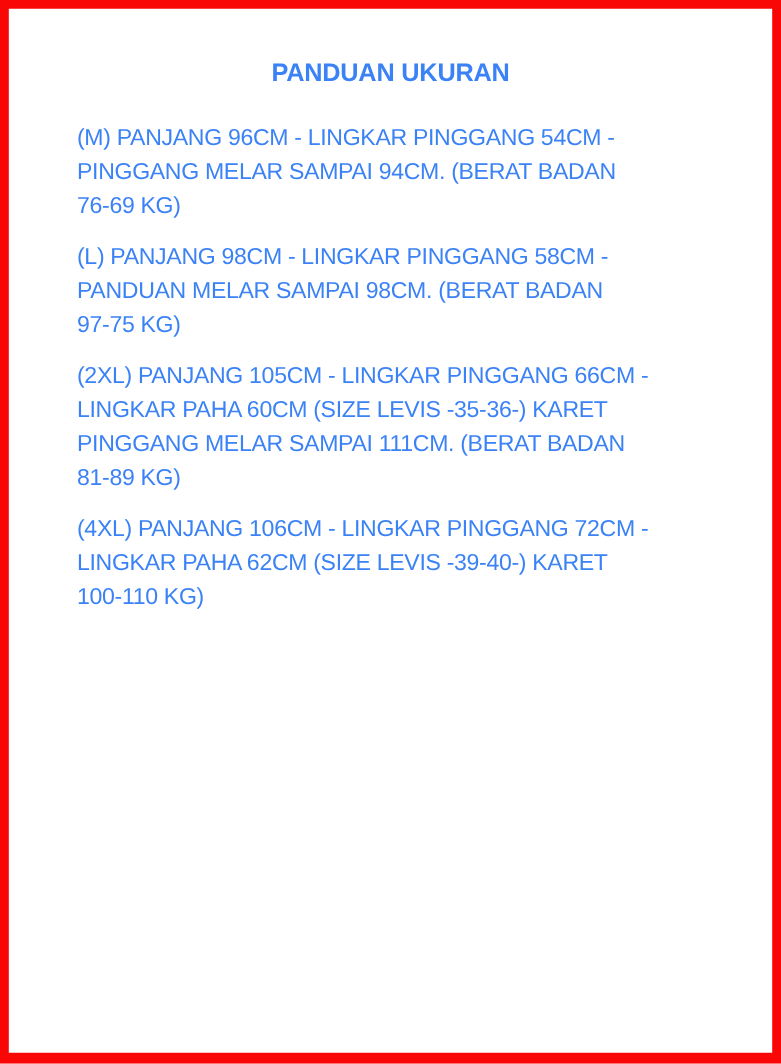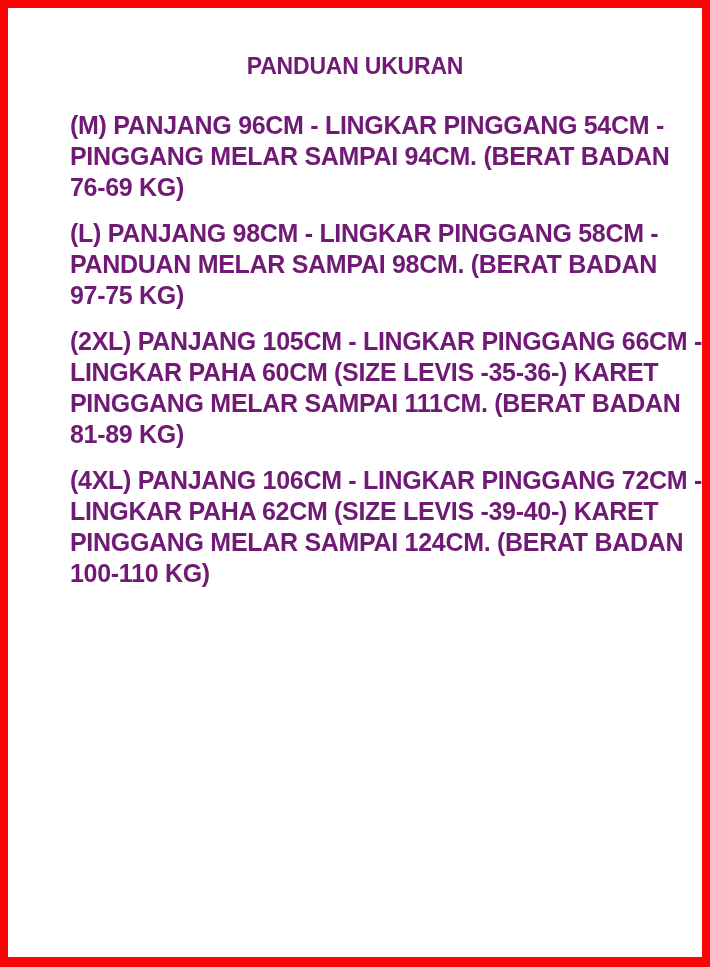--- a/index.html
+++ b/index.html
@@ -28,32 +28,32 @@
     font-size: 23px;
     font-weight: bold;
     letter-spacing: -0.2px;
     text-align: center;
     line-height: 23px;
   }
   .size-paragraph {
     margin: 0 0 15px 0;
   }
   .size-line {
-    font-size: 25px;
-    font-weight: bold;
+    font-size: 21px;
+    font-weight: normal;
     letter-spacing: -0.3px;
     line-height: 31px;
     white-space: nowrap;
   }
 </style>
 </head>
 <body>
 
 <div class="frame" style="border-color: rgb(249, 6, 6); background: rgb(255, 255, 255);">
-  <div class="content" style="color: #701a75;">
+  <div class="content" style="color: #3b82f6;">
     <h1 class="title">PANDUAN UKURAN</h1>
     <div id="sections">
         <div class="size-paragraph">
           <div class="size-line">(M) PANJANG 96CM - LINGKAR PINGGANG 54CM -</div>
           <div class="size-line">PINGGANG MELAR SAMPAI 94CM. (BERAT BADAN</div>
           <div class="size-line">76-69 KG)</div>
         </div>
         <div class="size-paragraph">
           <div class="size-line">(L) PANJANG 98CM - LINGKAR PINGGANG 58CM -</div>
           <div class="size-line">PANDUAN MELAR SAMPAI 98CM. (BERAT BADAN</div>
@@ -61,18 +61,17 @@
         </div>
         <div class="size-paragraph">
           <div class="size-line">(2XL) PANJANG 105CM - LINGKAR PINGGANG 66CM -</div>
           <div class="size-line">LINGKAR PAHA 60CM (SIZE LEVIS -35-36-) KARET</div>
           <div class="size-line">PINGGANG MELAR SAMPAI 111CM. (BERAT BADAN</div>
           <div class="size-line">81-89 KG)</div>
         </div>
         <div class="size-paragraph">
           <div class="size-line">(4XL) PANJANG 106CM - LINGKAR PINGGANG 72CM -</div>
           <div class="size-line">LINGKAR PAHA 62CM (SIZE LEVIS -39-40-) KARET</div>
-          <div class="size-line">PINGGANG MELAR SAMPAI 124CM. (BERAT BADAN</div>
           <div class="size-line">100-110 KG)</div>
         </div>
       </div>
   </div>
 </div>
 
 </body></html>

